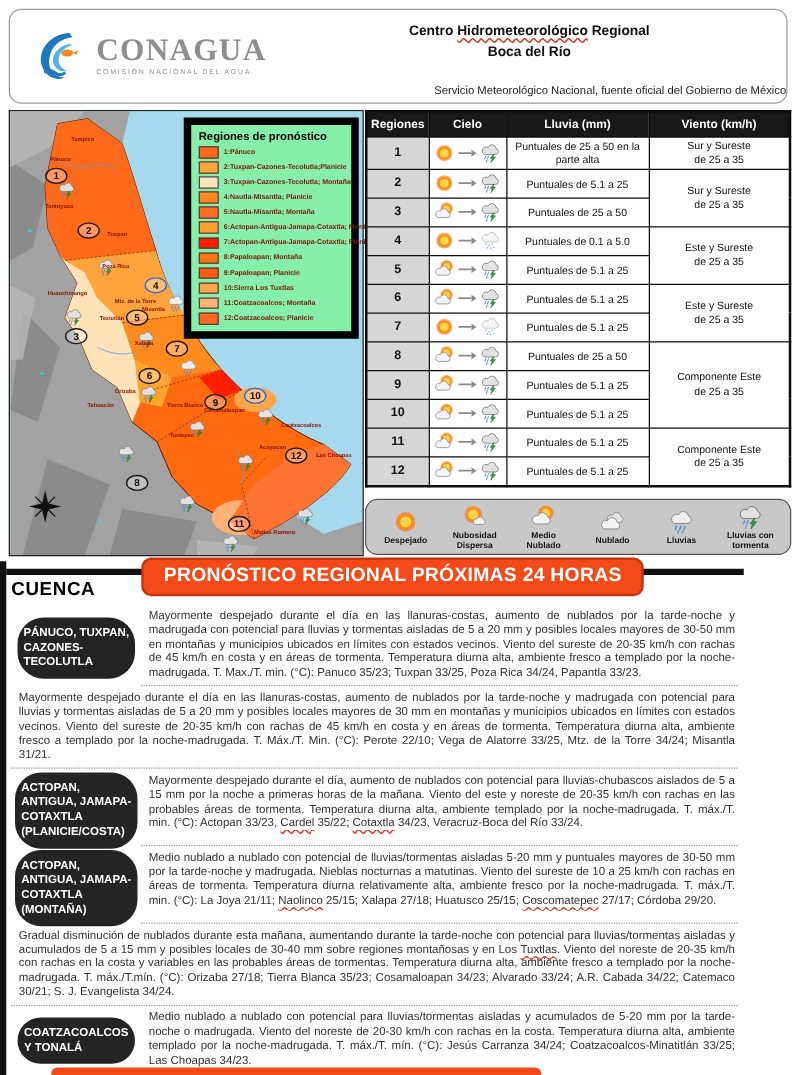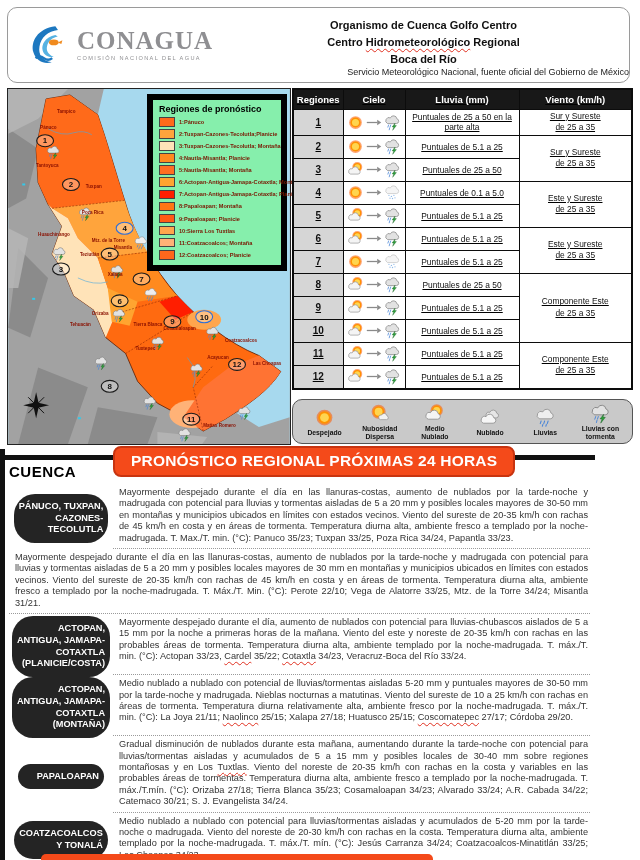--- a/index.html
+++ b/index.html
@@ -22,21 +22,21 @@
   .mark-e{fill:rgba(255,255,255,.30);stroke:#1a1a1a;stroke-width:1.1;}
   .mark-e.blue{stroke:#2E6FD8;}
   .mark-t{font-size:8px;font-weight:bold;fill:#101010;text-anchor:middle;}
   .map-legend{position:absolute;right:3px;top:5px;width:140px;background:#86efac;border:6px solid #000000;padding:4px 5px 3px 6px;box-sizing:border-box;}
   .lg-title{font-size:9px;font-weight:bold;color:#000;margin-bottom:3px;}
   .lg-row{display:flex;align-items:center;gap:4px;margin:2.6px 0;}
   .lg-sw{width:14px;height:7.5px;border:0.5px solid #444;flex:0 0 auto;}
   .lg-lb{font-size:5.6px;font-weight:bold;color:#7a1500;white-space:nowrap;}
 
   
-  .right{position:absolute;left:292px;top:88px;width:341px;text-decoration:underline;}
+  .right{position:absolute;left:292px;top:88px;width:341px;}
   table{border-collapse:collapse;width:100%;border:2px solid #0c0c0c;table-layout:fixed;}
   th{background:#181818;color:#fff;font-size:9.5px;padding:4px 2px;border:1px solid #0c0c0c;}
   td{border:1px solid #0c0c0c;font-size:8.4px;text-align:center;padding:1px 2px;color:#111;}
   .td-region{background:#d6d6d6;font-weight:bold;font-size:10px;}
   .td-wind{white-space:pre-line;line-height:1.35;}
   .sky-wrap{display:flex;align-items:center;justify-content:center;gap:2px;height:20px;}
   .sky-ic{width:17px;height:17px;flex:0 0 auto;}
   .arrow-ic{width:16px;height:7px;flex:0 0 auto;}
 
   
@@ -46,21 +46,21 @@
   .il-lb{font-size:6.8px;font-weight:bold;text-align:center;line-height:1.12;margin-top:1px;color:#111;}
 
   
   .forecast{position:absolute;left:0;top:449px;width:595px;height:411px;border-left:5px solid #111;box-sizing:border-box;}
   .fbar{position:absolute;left:0;top:6px;width:100%;height:5px;background:#111;}
   .banner{position:absolute;left:108px;top:-3px;background:#F44A1A;color:#fff;font-weight:bold;font-size:15.5px;padding:4px 16px 5px;border-radius:8px;border:2px solid #c83410;letter-spacing:0.2px;white-space:nowrap;}
   .cuenca{position:absolute;left:4px;top:14px;font-size:15px;font-weight:bold;color:#000;letter-spacing:0.5px;}
   .basin-rows{position:absolute;left:4px;top:37px;right:5px;bottom:2px;display:flex;flex-direction:column;justify-content:space-between;}
   .basin-row{display:flex;}
   .pill-cell{flex:0 0 104px;display:flex;align-items:center;justify-content:center;}
-  .pill{background:#242424;color:#fff;border-radius:21px;padding:7px 5px;font-size:9.2px;font-weight:bold;text-align:right;white-space:pre-line;line-height:1.28;min-width:86px;box-sizing:border-box;}
+  .pill{background:#242424;color:#fff;border-radius:21px;padding:7px 5px;font-size:9.2px;font-weight:bold;text-align:left;white-space:pre-line;line-height:1.28;min-width:86px;box-sizing:border-box;}
   .basin-text{flex:1;font-size:9.2px;line-height:1.24;text-align:justify;color:#333;padding:1px 2px 4px 6px;}
   .basin-row:not(:last-child) .basin-text{border-bottom:1px dotted #9a9a9a;margin-bottom:2px;}
   .bottom-stub{position:absolute;left:36px;bottom:-4px;width:392px;height:10px;background:#F44A1A;border-radius:5px;}
 </style>
 </head>
 <body>
 
 <svg width="0" height="0" style="position:absolute" aria-hidden="true">
   <defs>
     <symbol id="i-sun" viewBox="0 0 24 24">
@@ -131,21 +131,20 @@
         <ellipse cx="28.5" cy="20.5" rx="4.6" ry="2.7" fill="#F08A1E"></ellipse>
         <path d="M32.5 20.5 l4.2 -2.2 l-1 3.6 Z" fill="#F08A1E"></path>
         <path d="M11 35.5 q4 -3.2 8 0 q4 3.2 8 0" stroke="#1D78C0" fill="none" stroke-width="2.2"></path>
       </svg>
       <div>
         <div class="brand">CONAGUA</div>
         <div class="tagline">COMISIÓN NACIONAL DEL AGUA</div>
       </div>
     </div>
     <div class="h-center">
-      <div class="h-line">Organismo de Cuenca Golfo Centro</div>
       <div class="h-line"><span>Centro </span><span class="sq">Hidrometeorológico</span><span> Regional</span></div>
       <div class="h-line">Boca del Río</div>
     </div>
     <div class="h-sub">Servicio Meteorológico Nacional, fuente oficial del Gobierno de México</div>
   </div>
 
   <div class="map">
     <svg id="mapsvg" viewBox="0 0 283 357">
 
       <rect x="0" y="0" width="283" height="357" fill="#a2a2a2"></rect>
@@ -623,23 +622,20 @@
         <div class="basin-row">
           <div class="pill-cell">
             <div class="pill">ACTOPAN,
 ANTIGUA, JAMAPA-
 COTAXTLA
 (MONTAÑA)</div>
           </div>
           <div class="basin-text">Medio nublado a nublado con potencial de lluvias/tormentas aisladas 5-20 mm y puntuales mayores de 30-50 mm por la tarde-noche y madrugada. Nieblas nocturnas a matutinas. Viento del sureste de 10 a 25 km/h con rachas en áreas de tormenta. Temperatura diurna relativamente alta, ambiente fresco por la noche-madrugada. T. máx./T. min. (°C): La Joya 21/11; <span class="sq">Naolinco</span> 25/15; Xalapa 27/18; Huatusco 25/15; <span class="sq">Coscomatepec</span> 27/17; Córdoba 29/20.</div>
         </div>
         <div class="basin-row">
-          <div class="pill-cell">
-            <div class="pill">PAPALOAPAN</div>
-          </div>
           <div class="basin-text">Gradual disminución de nublados durante esta mañana, aumentando durante la tarde-noche con potencial para lluvias/tormentas aisladas y acumulados de 5 a 15 mm y posibles locales de 30-40 mm sobre regiones montañosas y en Los <span class="sq">Tuxtlas</span>. Viento del noreste de 20-35 km/h con rachas en la costa y variables en las probables áreas de tormentas. Temperatura diurna alta, ambiente fresco a templado por la noche-madrugada. T. máx./T.mín. (°C): Orizaba 27/18; Tierra Blanca 35/23; Cosamaloapan 34/23; Alvarado 33/24; A.R. Cabada 34/22; Catemaco 30/21; S. J. Evangelista 34/24.</div>
         </div>
         <div class="basin-row">
           <div class="pill-cell">
             <div class="pill">COATZACOALCOS
 Y TONALÁ</div>
           </div>
           <div class="basin-text">Medio nublado a nublado con potencial para lluvias/tormentas aisladas y acumulados de 5-20 mm por la tarde-noche o madrugada. Viento del noreste de 20-30 km/h con rachas en la costa. Temperatura diurna alta, ambiente templado por la noche-madrugada. T. máx./T. mín. (°C): Jesús Carranza 34/24; Coatzacoalcos-Minatitlán 33/25; Las Choapas 34/23.</div>
         </div>
       </div>

